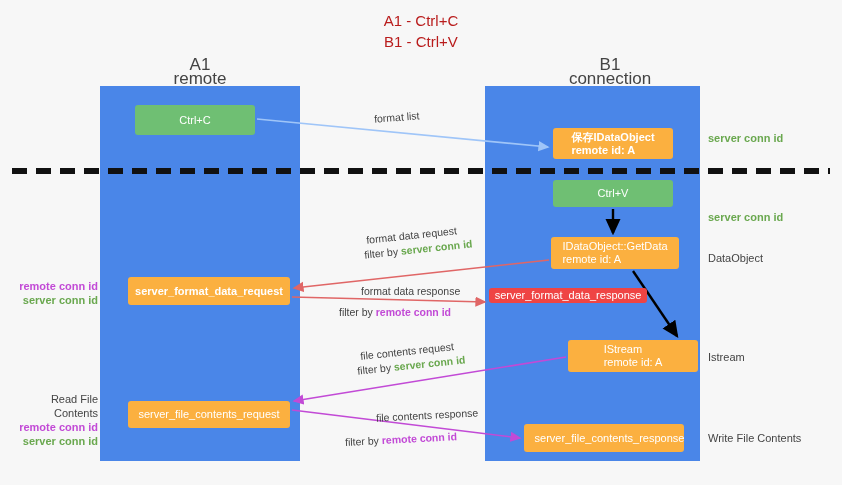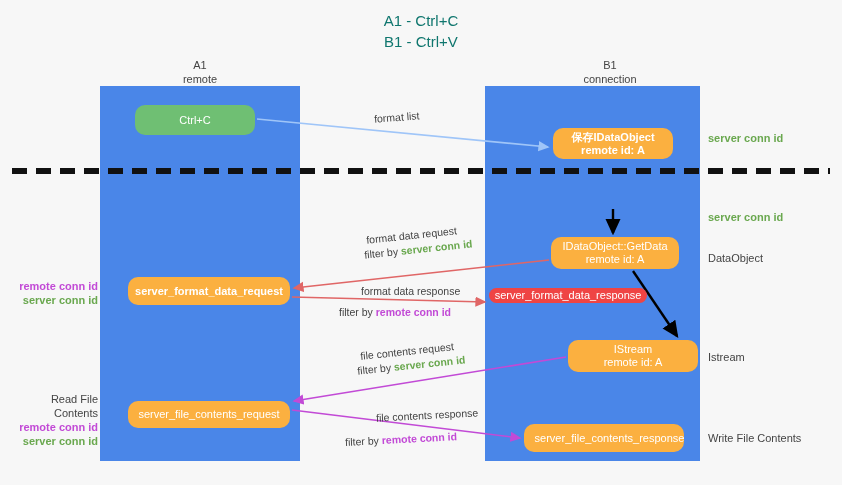--- a/index.html
+++ b/index.html
@@ -9,45 +9,45 @@
     font-family:"Liberation Sans","DejaVu Sans",sans-serif;
     overflow:hidden;
   }
   #stage{position:relative;width:842px;height:485px;}
 
   .abs{position:absolute;}
 
   
   #title{
     left:0;top:10px;width:842px;text-align:center;
-    font-size:15px;color:#0f766e;line-height:21px;
+    font-size:15px;color:#b91c1c;line-height:21px;
     white-space:pre-line;
   }
 
   
   .col-head{
-    text-align:center;font-size:11px;color:#444;line-height:14px;
+    text-align:center;font-size:17px;color:#444;line-height:14px;
     white-space:pre-line;
   }
   #head-a1{left:135px;top:58px;width:130px;}
   #head-b1{left:535px;top:58px;width:150px;}
 
   
   .lane{background:#4a86e8;}
   #lane-a{left:100px;top:86px;width:200px;height:375px;}
   #lane-b{left:485px;top:86px;width:215px;height:375px;}
 
   
   .box{
     box-sizing:border-box;
     display:flex;flex-direction:column;
     align-items:center;justify-content:center;
     color:#ffffff;font-size:11px;line-height:13px;
-    text-align:center;white-space:pre-line;
-    border-radius:10px;
+    text-align:left;white-space:pre-line;
+    border-radius:3px;
   }
 
   
   #box-ctrlc   {left:135px;top:105px;width:120px;height:30px;background:#6fbf73;}
   #box-save    {left:553px;top:128px;width:120px;height:31px;background:#fbb040;font-weight:bold;}
   #box-ctrlv   {left:553px;top:180px;width:120px;height:27px;background:#6fbf73;}
   #box-getdata {left:551px;top:237px;width:128px;height:32px;background:#fbb040;}
   #box-sfdreq  {left:128px;top:277px;width:162px;height:28px;background:#fbb040;font-weight:bold;}
   #box-sfdresp {left:489px;top:288px;width:158px;height:15px;background:#ef4444;}
   #box-istream {left:568px;top:340px;width:130px;height:32px;background:#fbb040;}
@@ -132,20 +132,21 @@
     <path d="M292,297 L485,302" stroke="#e06666" stroke-width="1.6" fill="none" marker-end="url(#ah-red)"></path>
 
     <path d="M566,357 L294,401" stroke="#c24ad6" stroke-width="1.6" fill="none" marker-end="url(#ah-mag)"></path>
 
     <path d="M292,410 L520,438" stroke="#c24ad6" stroke-width="1.6" fill="none" marker-end="url(#ah-mag)"></path>
   </svg>
 
   <div class="abs box" id="box-ctrlc">Ctrl+C</div>
   <div class="abs box" id="box-save">保存IDataObject
 remote id: A</div>
+  <div class="abs box" id="box-ctrlv">Ctrl+V</div>
   <div class="abs box" id="box-getdata">IDataObject::GetData
 remote id: A</div>
   <div class="abs box" id="box-sfdreq">server_format_data_request</div>
   <div class="abs box" id="box-sfdresp">server_format_data_response</div>
   <div class="abs box" id="box-istream">IStream
 remote id: A</div>
   <div class="abs box" id="box-sfcreq">server_file_contents_request</div>
   <div class="abs box" id="box-sfcresp">server_file_contents_response</div>
 
   <div class="abs side-label green-txt" id="rl-serverconn1">server conn id</div>

